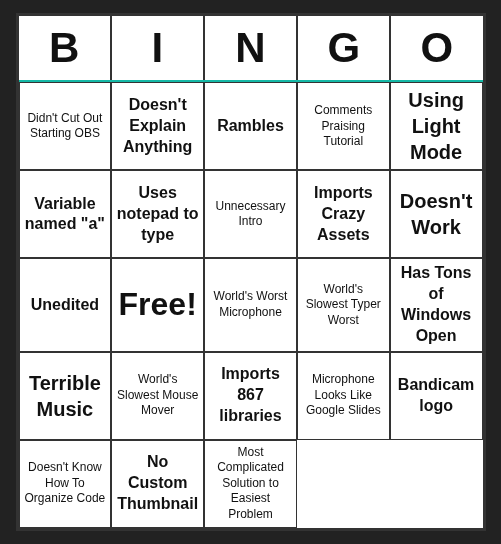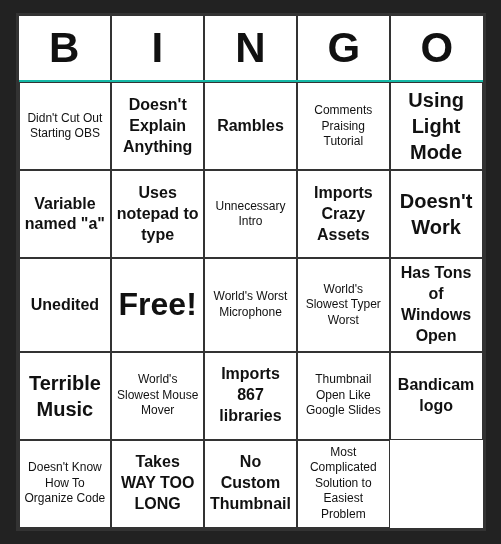--- a/index.html
+++ b/index.html
@@ -86,20 +86,19 @@
       <div class="bingo-cell medium-text">Imports Crazy Assets</div>
       <div class="bingo-cell large-text">Doesn't Work</div>
       <div class="bingo-cell medium-text">Unedited</div>
       <div class="bingo-cell free">Free!</div>
       <div class="bingo-cell">World's Worst Microphone</div>
       <div class="bingo-cell">World's Slowest Typer Worst</div>
       <div class="bingo-cell medium-text">Has Tons of Windows Open</div>
       <div class="bingo-cell large-text">Terrible Music</div>
       <div class="bingo-cell">World's Slowest Mouse Mover</div>
       <div class="bingo-cell medium-text">Imports 867 libraries</div>
-      <div class="bingo-cell">Thumbnail Open Like Google Slides</div>
+      <div class="bingo-cell">Microphone Looks Like Google Slides</div>
       <div class="bingo-cell medium-text">Bandicam logo</div>
       <div class="bingo-cell">Doesn't Know How To Organize Code</div>
-      <div class="bingo-cell medium-text">Takes WAY TOO LONG</div>
       <div class="bingo-cell medium-text">No Custom Thumbnail</div>
       <div class="bingo-cell">Most Complicated Solution to Easiest Problem</div>
     </div>
 </div>
 
 </body></html>

